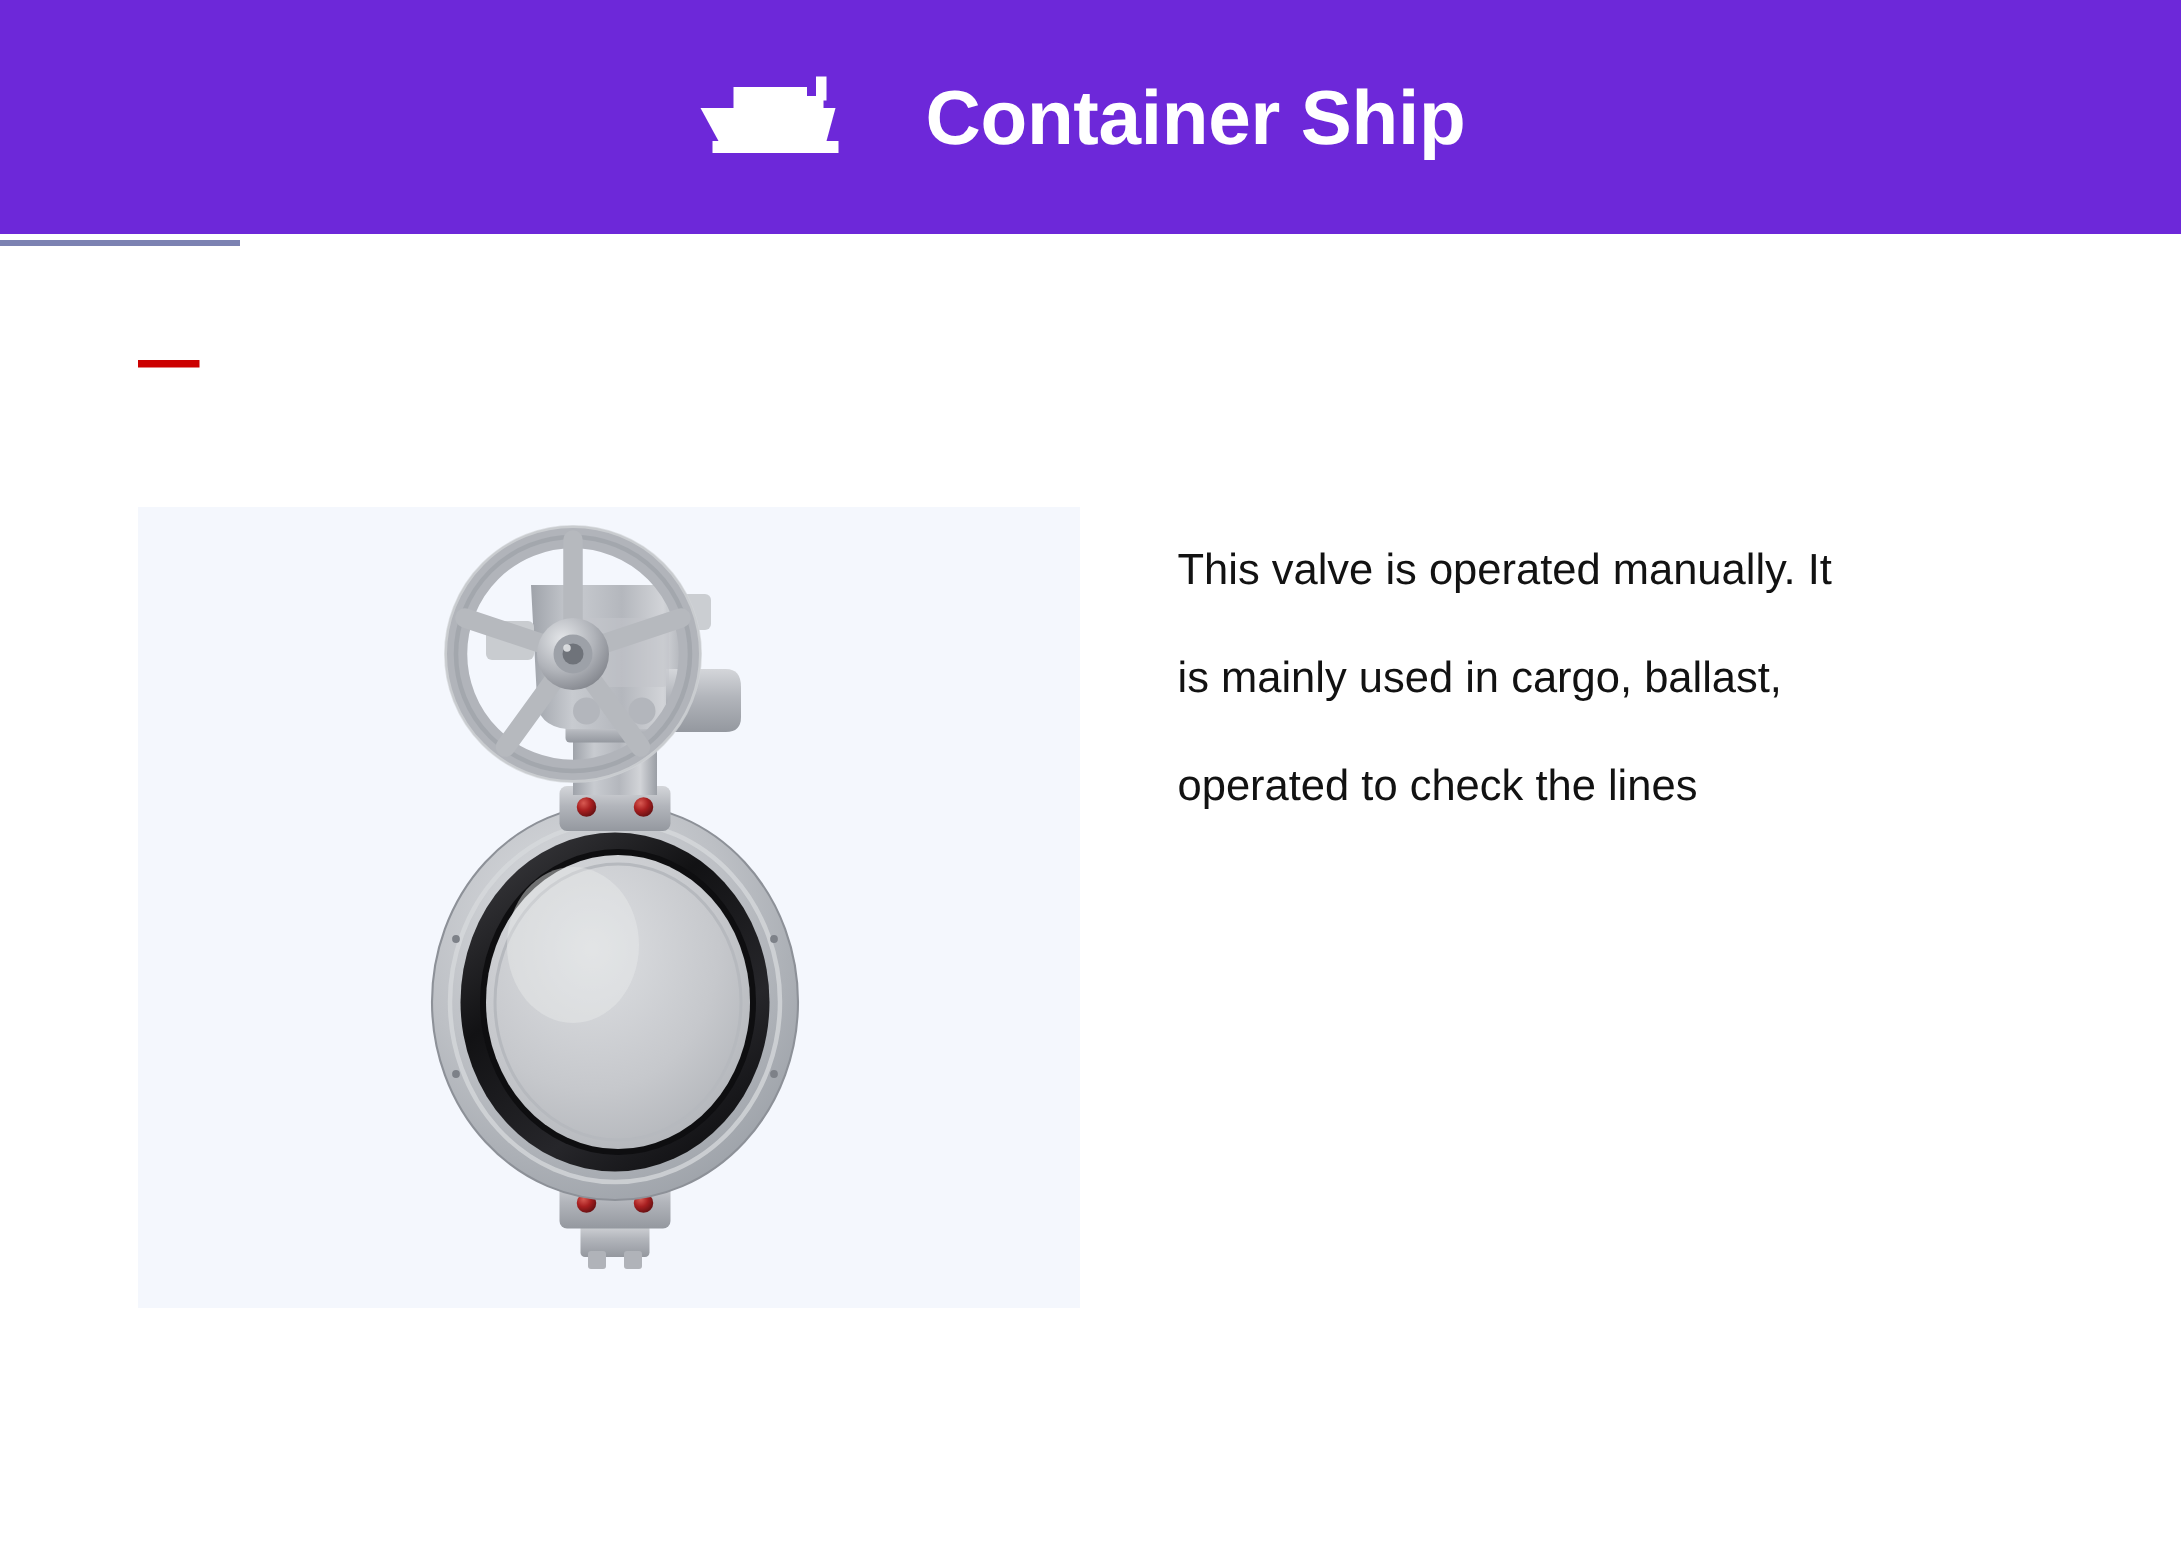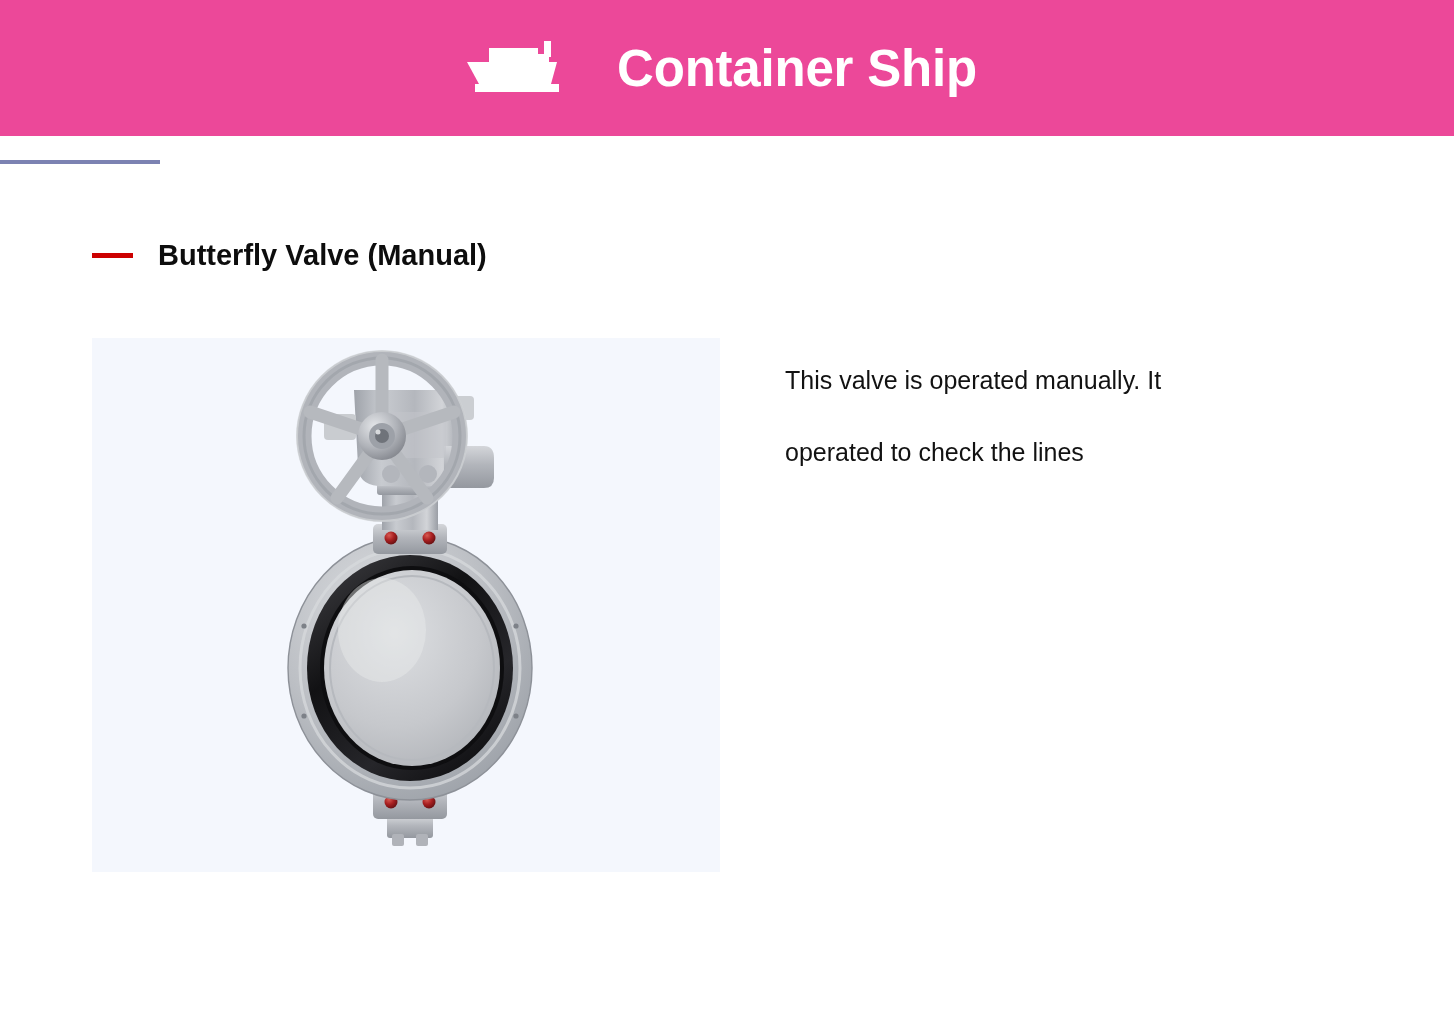--- a/index.html
+++ b/index.html
@@ -14,22 +14,22 @@
     overflow: hidden;
     position: relative;
   }
 
   
   #header-bar {
     position: absolute;
     left: 0;
     top: 0;
     width: 1454px;
-    height: 136px;
-    background: #ec4899;
+    height: 156px;
+    background: #6d28d9;
     display: flex;
     align-items: center;
     justify-content: center;
     text-align: center;
   }
   #header-inner {
     display: flex;
     align-items: center;
     gap: 44px;
     transform: translateX(-6px);
@@ -102,21 +102,21 @@
 
   
   #body-text {
     position: absolute;
     left: 785px;
     top: 344px;
     width: 580px;
   }
   #body-text p {
     margin: 0;
-    font-size: 25px;
+    font-size: 29px;
     color: #121212;
     line-height: 72px;
     white-space: nowrap;
   }
 </style>
 </head>
 <body>
 
 <div id="header-bar">
   <div id="header-inner">
@@ -133,21 +133,20 @@
         <rect x="10" y="47" width="84" height="8" fill="#ffffff"></rect>
       </svg>
     </span>
     <span id="header-title">Container Ship</span>
   </div>
 </div>
 <div id="header-underline"></div>
 
 <div id="section-heading">
   <span id="heading-dash"></span>
-  <span id="heading-text">Butterfly Valve (Manual)</span>
 </div>
 
 <div id="image-panel">
   <svg id="valve-photo" viewBox="0 0 628 534" xmlns="http://www.w3.org/2000/svg">
     <defs>
       <linearGradient id="metalV" x1="0" y1="0" x2="1" y2="0">
         <stop offset="0%" stop-color="#9fa3aa"></stop>
         <stop offset="25%" stop-color="#c8cbd0"></stop>
         <stop offset="55%" stop-color="#b4b7bd"></stop>
         <stop offset="80%" stop-color="#d2d4d8"></stop>
@@ -250,14 +249,15 @@
       <circle cx="290" cy="98" r="24" fill="url(#hubGrad)"></circle>
       <circle cx="290" cy="98" r="13" fill="#9da1a8"></circle>
       <circle cx="290" cy="98" r="7" fill="#6f737a"></circle>
       <circle cx="286" cy="94" r="2.5" fill="#e2e4e7" opacity="0.9"></circle>
     </g>
   </svg>
 </div>
 
 <div id="body-text">
   <p>This valve is operated manually. It</p>
+  <p>is mainly used in cargo, ballast,</p>
   <p>operated to check the lines</p>
 </div>
 
 </body></html>

